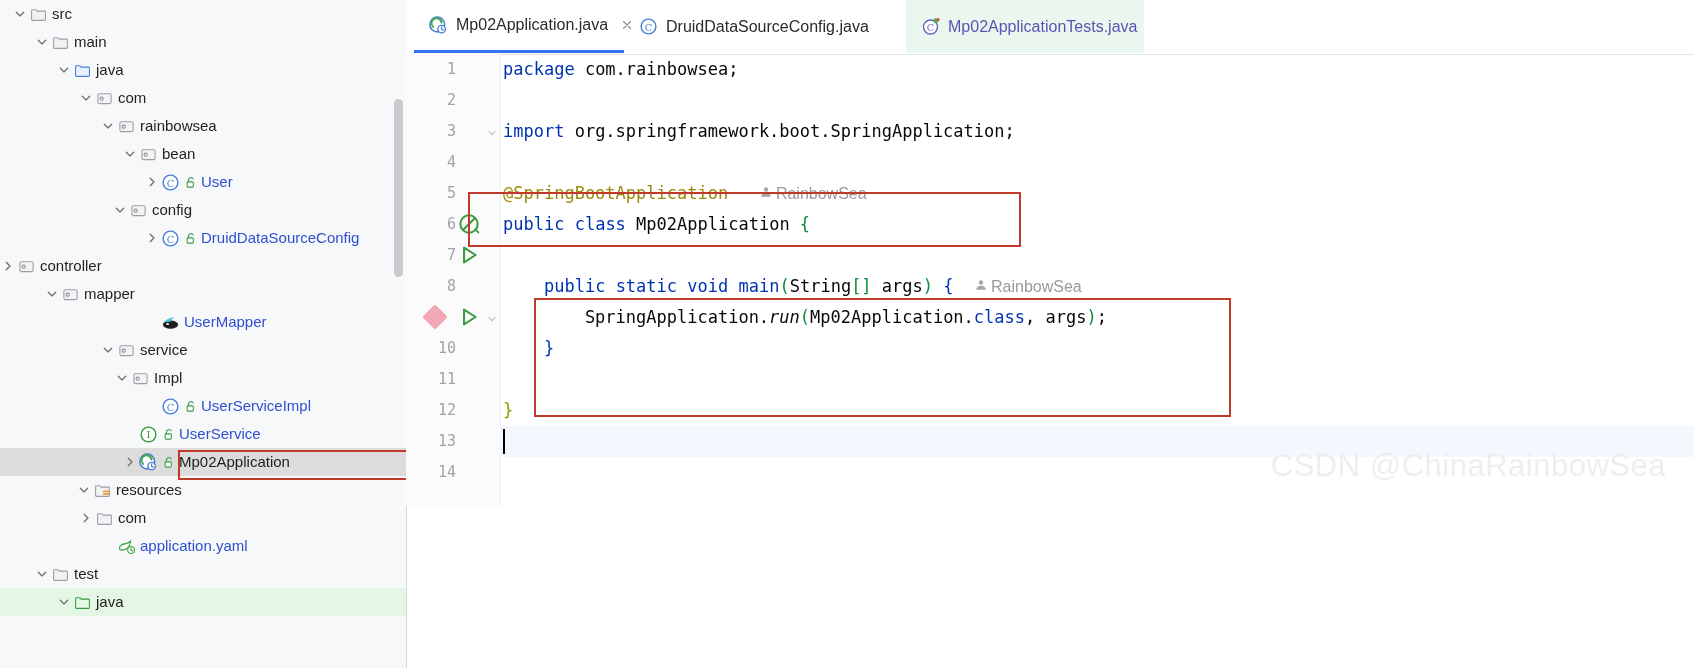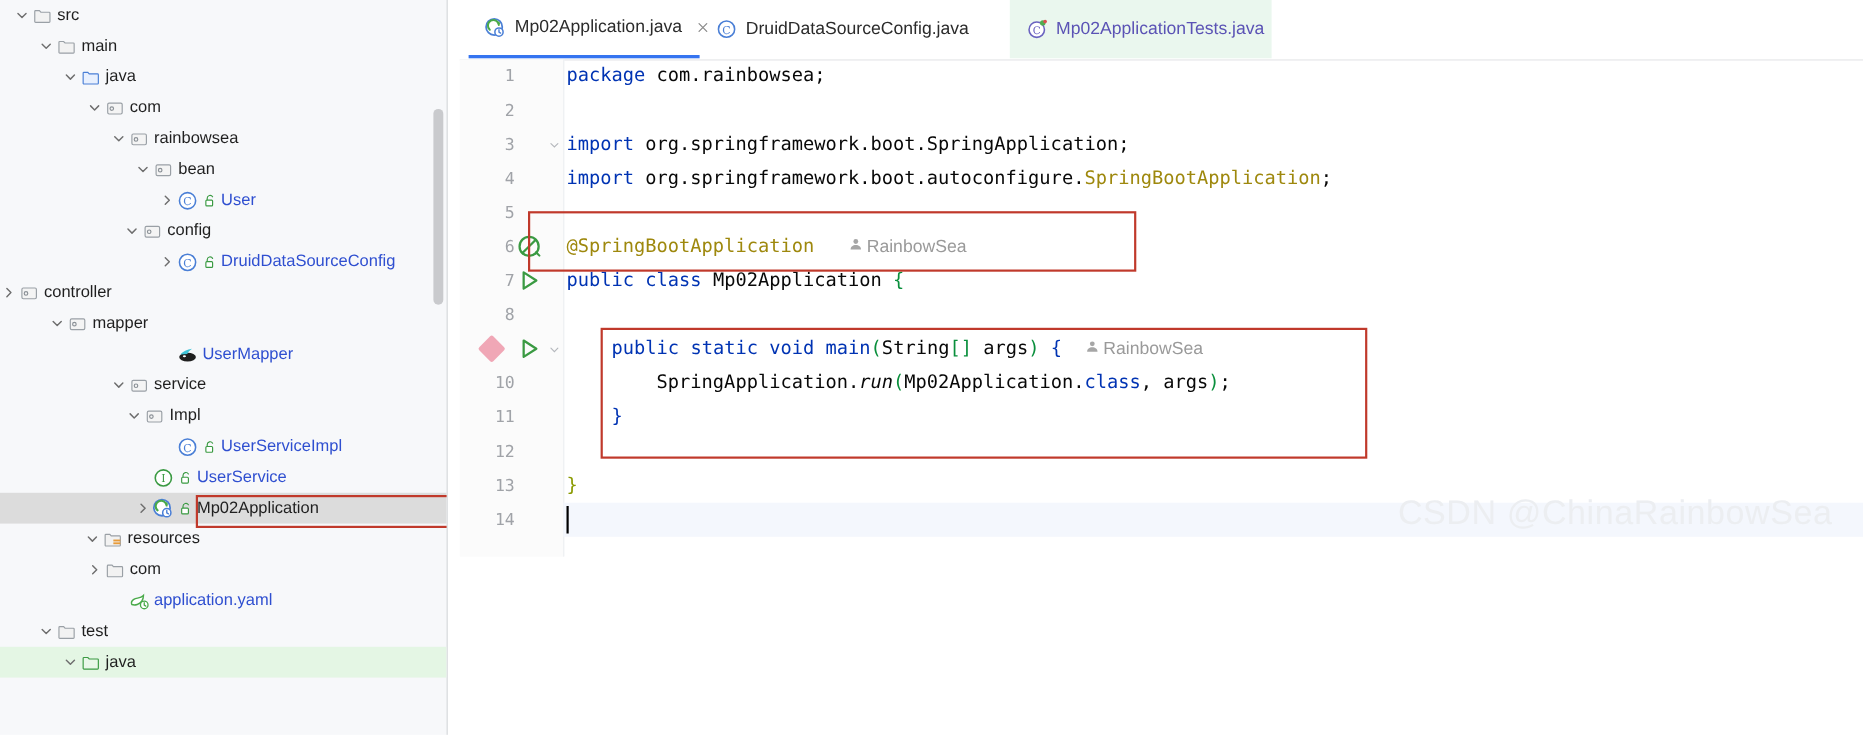--- a/index.html
+++ b/index.html
@@ -52,21 +52,21 @@
   }
 
   
   #tree-scrollbar{
     position:absolute;right:3px;top:99px;width:9px;height:178px;
     background:#c9cacd;border-radius:5px;
   }
 
   
   #editor-area{
-    position:absolute;left:418px;top:0;right:0;height:506px;background:#ffffff;
+    position:absolute;left:406px;top:0;right:0;height:506px;background:#ffffff;
   }
   #tabbar{
     position:absolute;left:0;top:0;right:0;height:54px;
     background:#ffffff;border-bottom:1px solid #e3e4e7;
   }
   .tab{
     position:absolute;top:0;height:53px;display:flex;align-items:center;
     padding:0 14px;font-size:16px;color:#2b2b2b;box-sizing:border-box;
     white-space:nowrap;
   }
@@ -565,21 +565,20 @@
         </div>
         <div class="gutter-line">
           <span class="gutter-num">14</span>
         </div>
       </div>
 
     <div id="code">
         <div class="code-line"><span class="kw">package</span> com.rainbowsea;</div>
         <div class="code-line"></div>
         <div class="code-line"><span class="kw">import</span> org.springframework.boot.SpringApplication;</div>
-        <div class="code-line"><span class="kw">import</span> org.springframework.boot.autoconfigure.<span class="hl-ann">SpringBootApplication</span>;</div>
         <div class="code-line"></div>
         <div class="code-line"><span class="anno">@SpringBootApplication</span>   <span class="inlay"><span class="person"><svg width="14" height="14" viewBox="0 0 16 16" fill="none" xmlns="http://www.w3.org/2000/svg">
                 <circle cx="8" cy="5.2" r="2.5" fill="currentColor"></circle>
                 <path d="M2.6 13.4c0-3 2.4-4.6 5.4-4.6s5.4 1.6 5.4 4.6z" fill="currentColor"></path>
               </svg></span><span>RainbowSea</span></span></div>
         <div class="code-line"><span class="kw">public</span> <span class="kw">class</span> Mp02Application <span class="brace">{</span></div>
         <div class="code-line"></div>
         <div class="code-line">    <span class="kw">public</span> <span class="kw">static</span> <span class="kw">void</span> <span class="static-field">main</span><span class="brace">(</span>String<span class="brace">[]</span> args<span class="brace">)</span> <span class="brace2">{</span>  <span class="inlay"><span class="person"><svg width="14" height="14" viewBox="0 0 16 16" fill="none" xmlns="http://www.w3.org/2000/svg">
                 <circle cx="8" cy="5.2" r="2.5" fill="currentColor"></circle>
                 <path d="M2.6 13.4c0-3 2.4-4.6 5.4-4.6s5.4 1.6 5.4 4.6z" fill="currentColor"></path>

